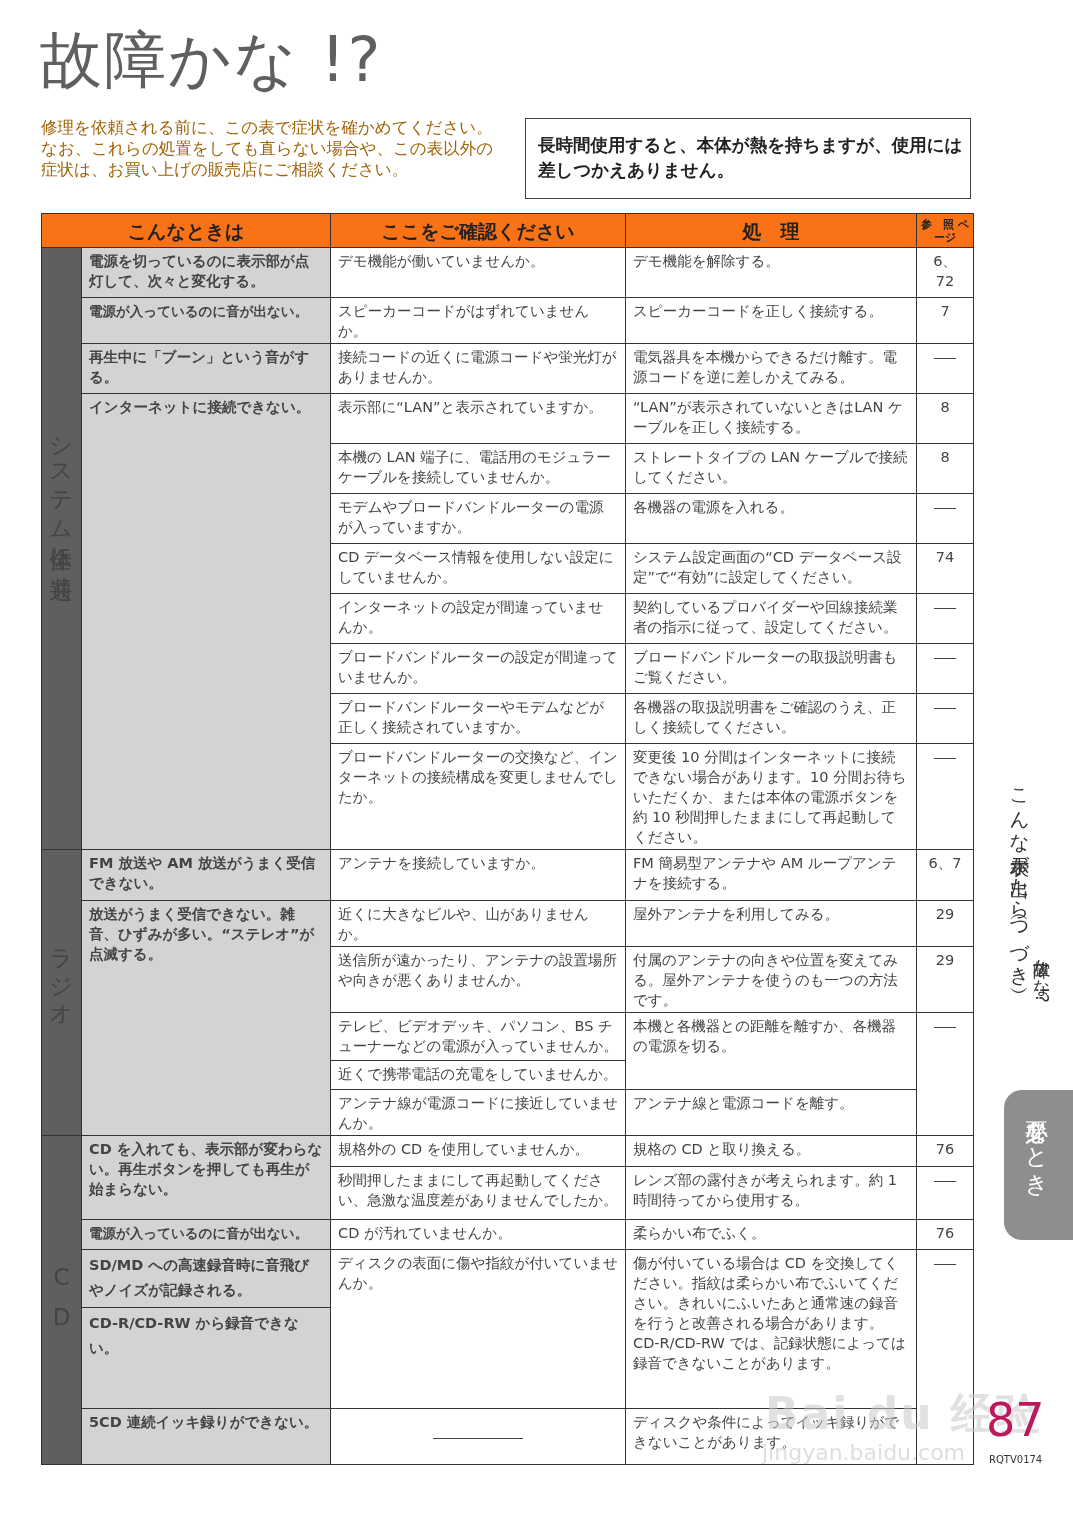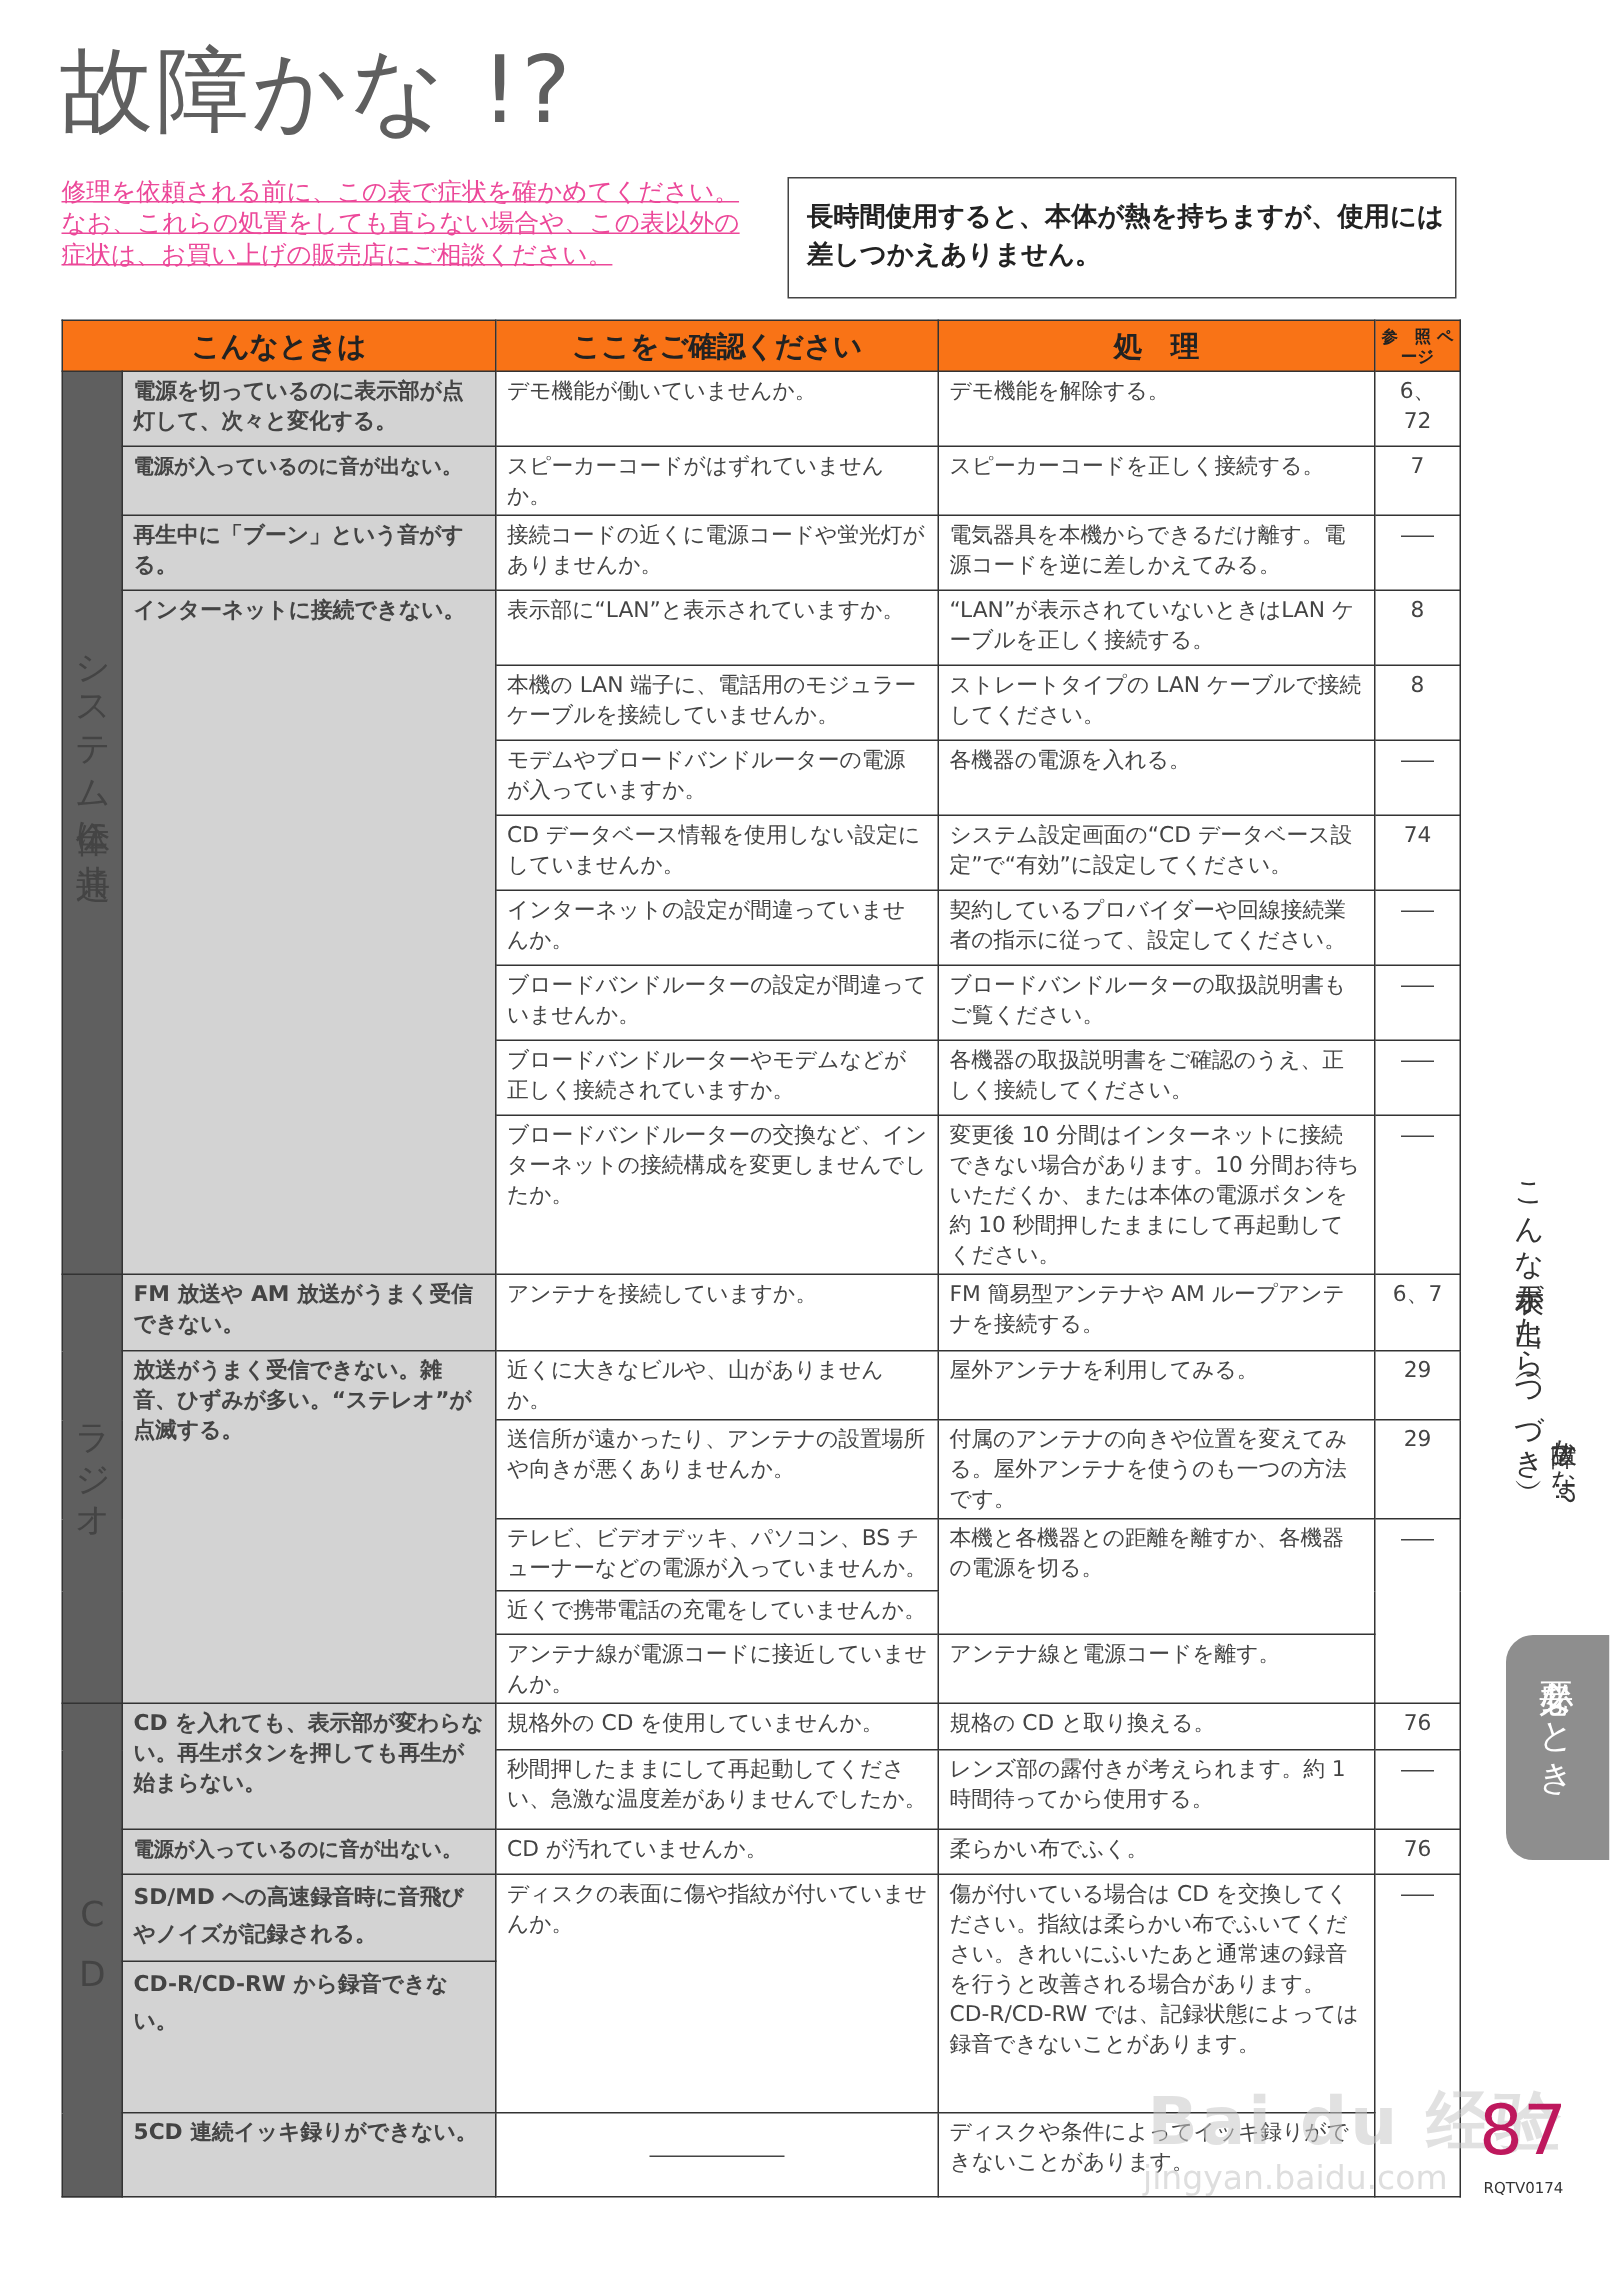--- a/index.html
+++ b/index.html
@@ -1,18 +1,18 @@
 <!DOCTYPE html>
 <html><head>
 <meta charset="utf-8">
 <style>
   html,body{margin:0;padding:0;background:#fff;}
   body{width:1073px;height:1517px;position:relative;overflow:hidden;font-family:"DejaVu Sans","Liberation Sans",sans-serif;color:#333;}
   .title{position:absolute;left:40px;top:22px;font-size:62px;font-weight:normal;color:#5f5f5f;letter-spacing:2px;line-height:76px;}
-  .intro{position:absolute;left:41px;top:117px;width:460px;font-size:16.5px;line-height:21px;color:#ec4899;text-decoration:underline;}
+  .intro{position:absolute;left:41px;top:117px;width:460px;font-size:16.5px;line-height:21px;color:#a16207;}
   .notice{position:absolute;left:525px;top:118px;width:446px;height:81px;border:1.5px solid #444;box-sizing:border-box;padding:14px 0 0 12px;font-size:17.5px;font-weight:bold;line-height:25px;color:#222;}
   table.main{position:absolute;left:41px;top:213px;width:932px;border-collapse:collapse;table-layout:fixed;}
   table.main td, table.main th{border:1.2px solid #333;vertical-align:top;padding:3px 7px 2px 7px;font-size:14.5px;line-height:20px;color:#444;box-sizing:border-box;}
   table.main th{background:#f97316;color:#222;font-size:19px;font-weight:bold;height:34px;vertical-align:middle;text-align:center;padding:0;}
   table.main th.pg{font-size:11px;line-height:13px;}
   td.cat{background:#5f5f5f;color:#fff;text-align:center;vertical-align:top;padding:0;border-color:#333;}
   td.cat .v{writing-mode:vertical-rl;text-orientation:upright;font-size:23px;letter-spacing:1px;margin:0 auto;}
   td.sym{background:#d3d3d3;color:#222;font-weight:bold;font-size:14.5px;}
   td.page{text-align:center;vertical-align:middle;font-size:16px;padding:0;}
   td.small{font-size:13px;line-height:19px;}

